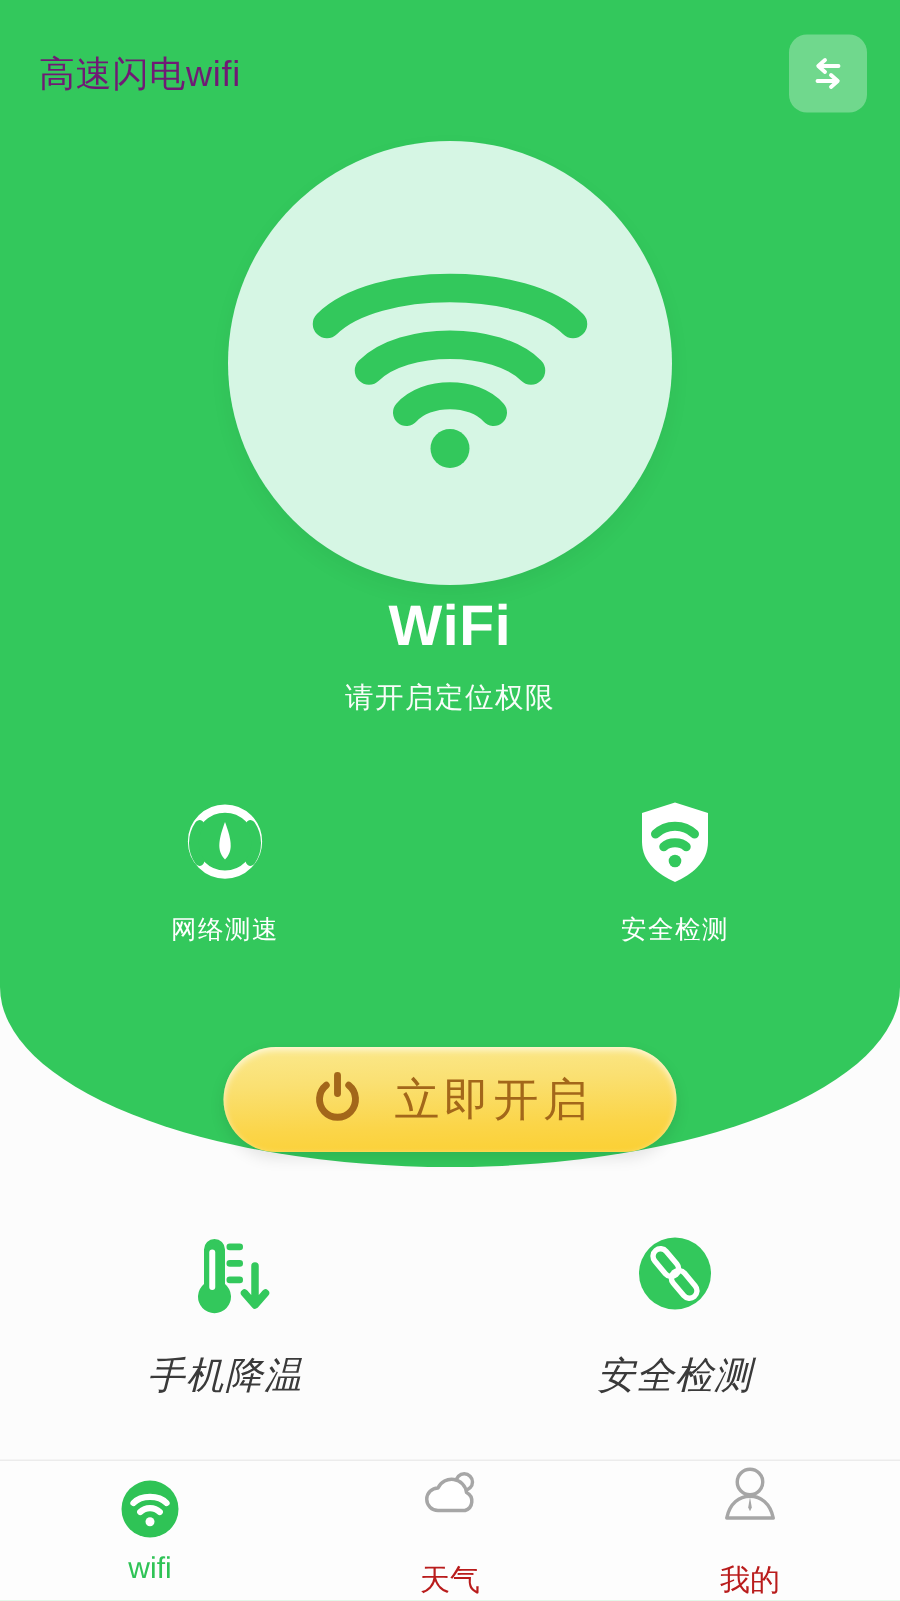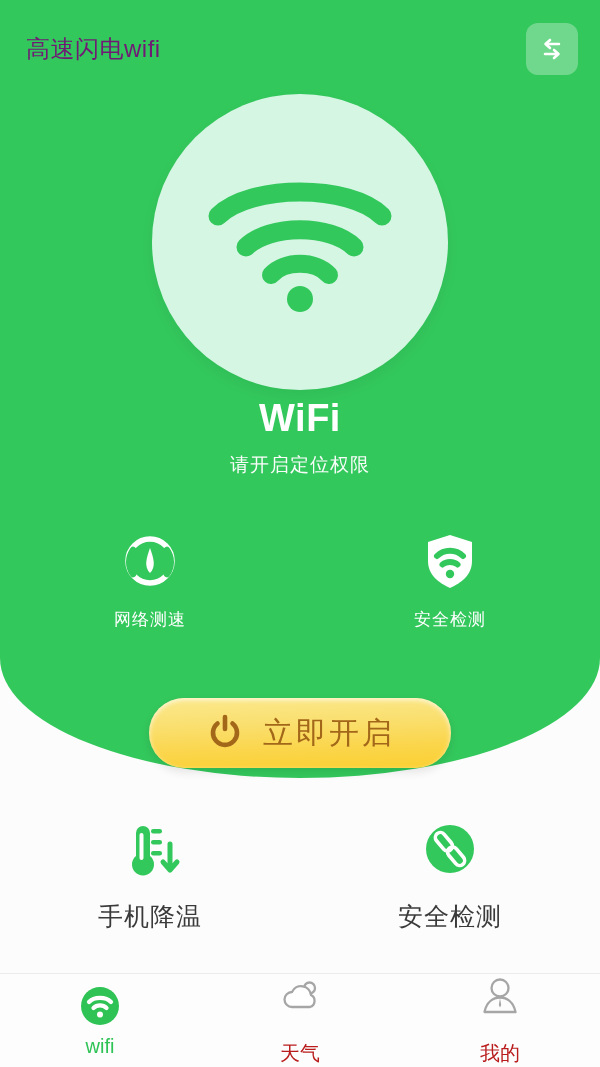--- a/index.html
+++ b/index.html
@@ -84,21 +84,21 @@
     box-shadow:0 4px 10px rgba(0,0,0,0.10), inset 0 2px 5px rgba(255,255,255,0.70);
     display:flex; align-items:center; justify-content:center; gap:18px;
     cursor:pointer; z-index:6;
   }
   .cta-label {
     color:#a3671a; font-size:30px; letter-spacing:3px;
   }
 
   
   .feature-row-bottom {
-    position:absolute; left:0; top:818px; width:600px; display:flex;
+    position:absolute; left:0; top:818px; width:600px; display:flex;font-style:italic;
   }
   .feature-label-dark {
     color:#3a3a3a; font-size:25px; margin-top:16px; letter-spacing:1px;
   }
 
   
   .tabbar {
     position:absolute; left:0; bottom:0; width:600px; height:94px;
     background:#fdfdfd; border-top:1px solid #ececec;
     display:flex; align-items:center;

